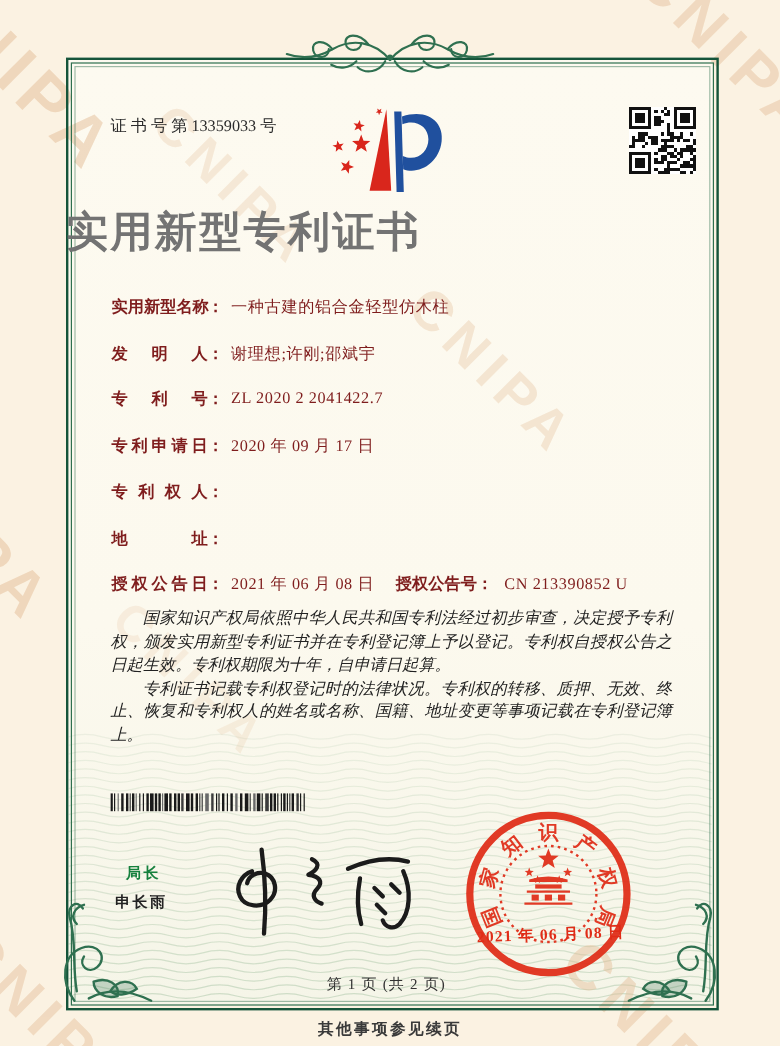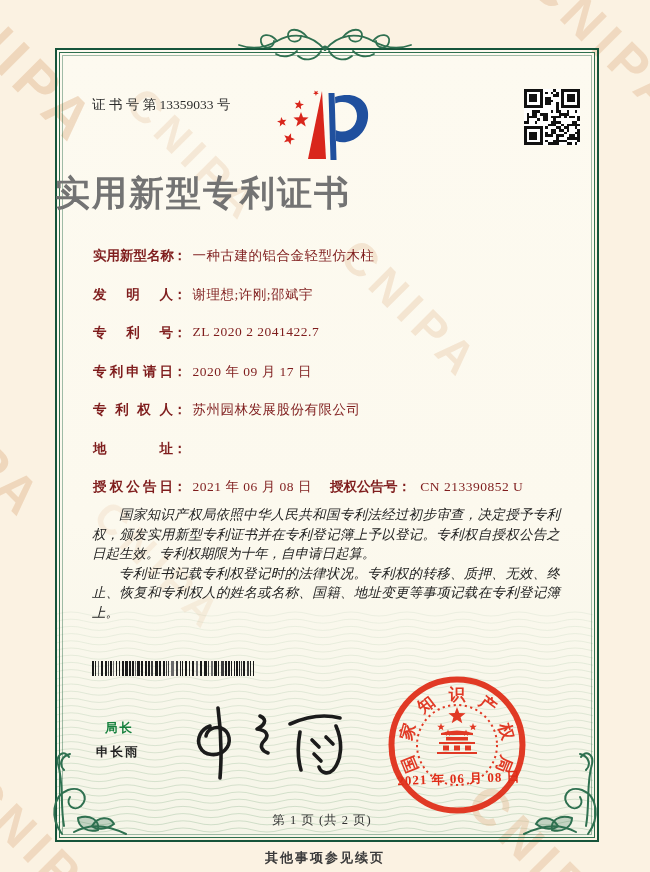--- a/index.html
+++ b/index.html
@@ -395,21 +395,20 @@
     <span class="fvalue">ZL 2020 2 2041422.7</span>
   </div>
   <div class="frow">
     <span class="flabel">专利申请日</span>
       <span class="colon">：</span>
     <span class="fvalue">2020 年 09 月 17 日</span>
   </div>
   <div class="frow">
     <span class="flabel">专利权人</span>
       <span class="colon">：</span>
-    <span class="fvalue">苏州园林发展股份有限公司</span>
   </div>
   <div class="frow">
     <span class="flabel">地址</span>
       <span class="colon">：</span>
   </div>
   <div class="frow">
     <span class="flabel">授权公告日</span>
       <span class="colon">：</span>
     <span class="fvalue">2021 年 06 月 08 日</span>
     <span class="fpair2">

